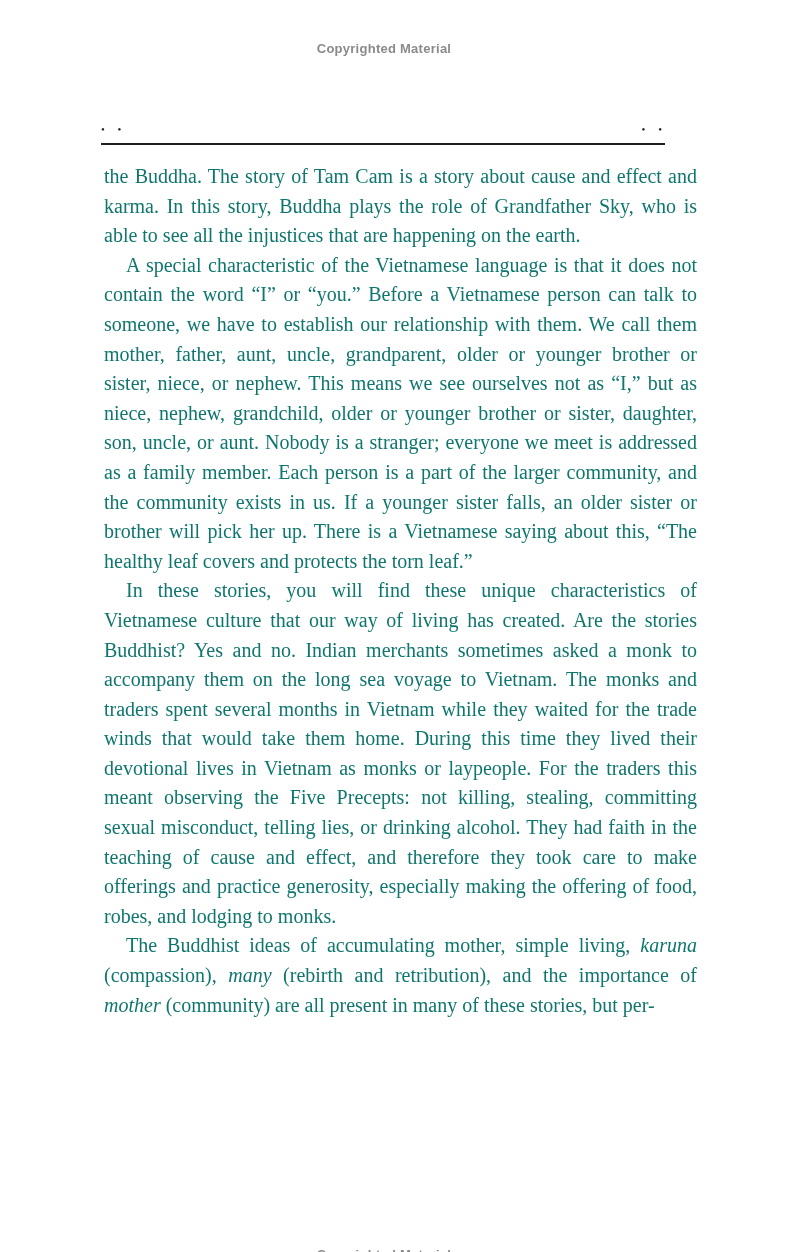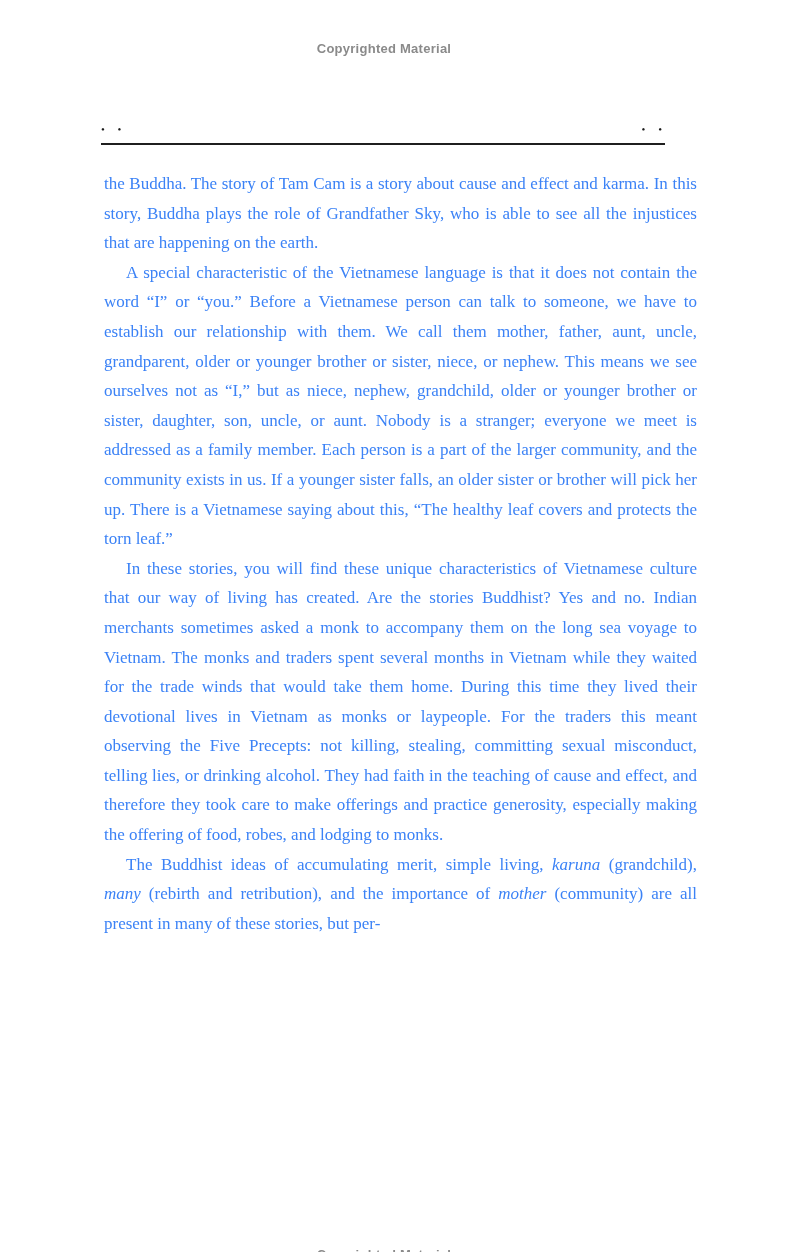--- a/index.html
+++ b/index.html
@@ -55,27 +55,27 @@
     position: absolute;
     top: 130px;
     left: 101px;
     right: 103px;
     height: 2px;
     background: #1f1f1f;
   }
 
   .body-text {
     position: absolute;
-    top: 156px;
+    top: 149px;
     left: 104px;
     width: 593px;
-    font-size: 17px;
+    font-size: 20px;
     line-height: 29.6px;
     text-align: justify;
-    color: #3b82f6;
+    color: #0f766e;
   }
   .body-text p { margin: 0; }
   .body-text p.indent { text-indent: 22px; }
   .body-text em { }
 </style>
 </head>
 <body>
 
 <div class="page">
 
@@ -85,18 +85,18 @@
     <span class="ornament">• •</span>
     <span class="ornament">• •</span>
   </div>
 
   <div class="header-rule"></div>
 
   <div class="body-text">
       <p><span>the Buddha. The story of Tam Cam is a story about cause and effect and karma. In this story, Buddha plays the role of Grandfather Sky, who is able to see all the injustices that are happening on the earth.</span></p>
       <p class="indent"><span>A special characteristic of the Vietnamese language is that it does not contain the word “I” or “you.” Before a Vietnamese person can talk to someone, we have to establish our relationship with them. We call them mother, father, aunt, uncle, grandparent, older or younger brother or sister, niece, or nephew. This means we see ourselves not as “I,” but as niece, nephew, grandchild, older or younger brother or sister, daughter, son, uncle, or aunt. Nobody is a stranger; everyone we meet is addressed as a family member. Each person is a part of the larger community, and the community exists in us. If a younger sister falls, an older sister or brother will pick her up. There is a Vietnamese saying about this, “The healthy leaf covers and protects the torn leaf.”</span></p>
       <p class="indent"><span>In these stories, you will find these unique characteristics of Vietnamese culture that our way of living has created. Are the stories Buddhist? Yes and no. Indian merchants sometimes asked a monk to accompany them on the long sea voyage to Vietnam. The monks and traders spent several months in Vietnam while they waited for the trade winds that would take them home. During this time they lived their devotional lives in Vietnam as monks or laypeople. For the traders this meant observing the Five Precepts: not killing, stealing, committing sexual misconduct, telling lies, or drinking alcohol. They had faith in the teaching of cause and effect, and therefore they took care to make offerings and practice generosity, especially making the offering of food, robes, and lodging to monks.</span></p>
-      <p class="indent"><span>The Buddhist ideas of accumulating merit, simple living, </span><em>karuna</em><span> (grandchild), </span><em>many</em><span> (rebirth and retribution), and the importance of </span><em>mother</em><span> (community) are all present in many of these stories, but per-</span></p>
+      <p class="indent"><span>The Buddhist ideas of accumulating mother, simple living, </span><em>karuna</em><span> (compassion), </span><em>many</em><span> (rebirth and retribution), and the importance of </span><em>mother</em><span> (community) are all present in many of these stories, but per-</span></p>
     </div>
 
   <div class="copyright bottom">Copyrighted Material</div>
 
 </div>
 
 </body></html>

